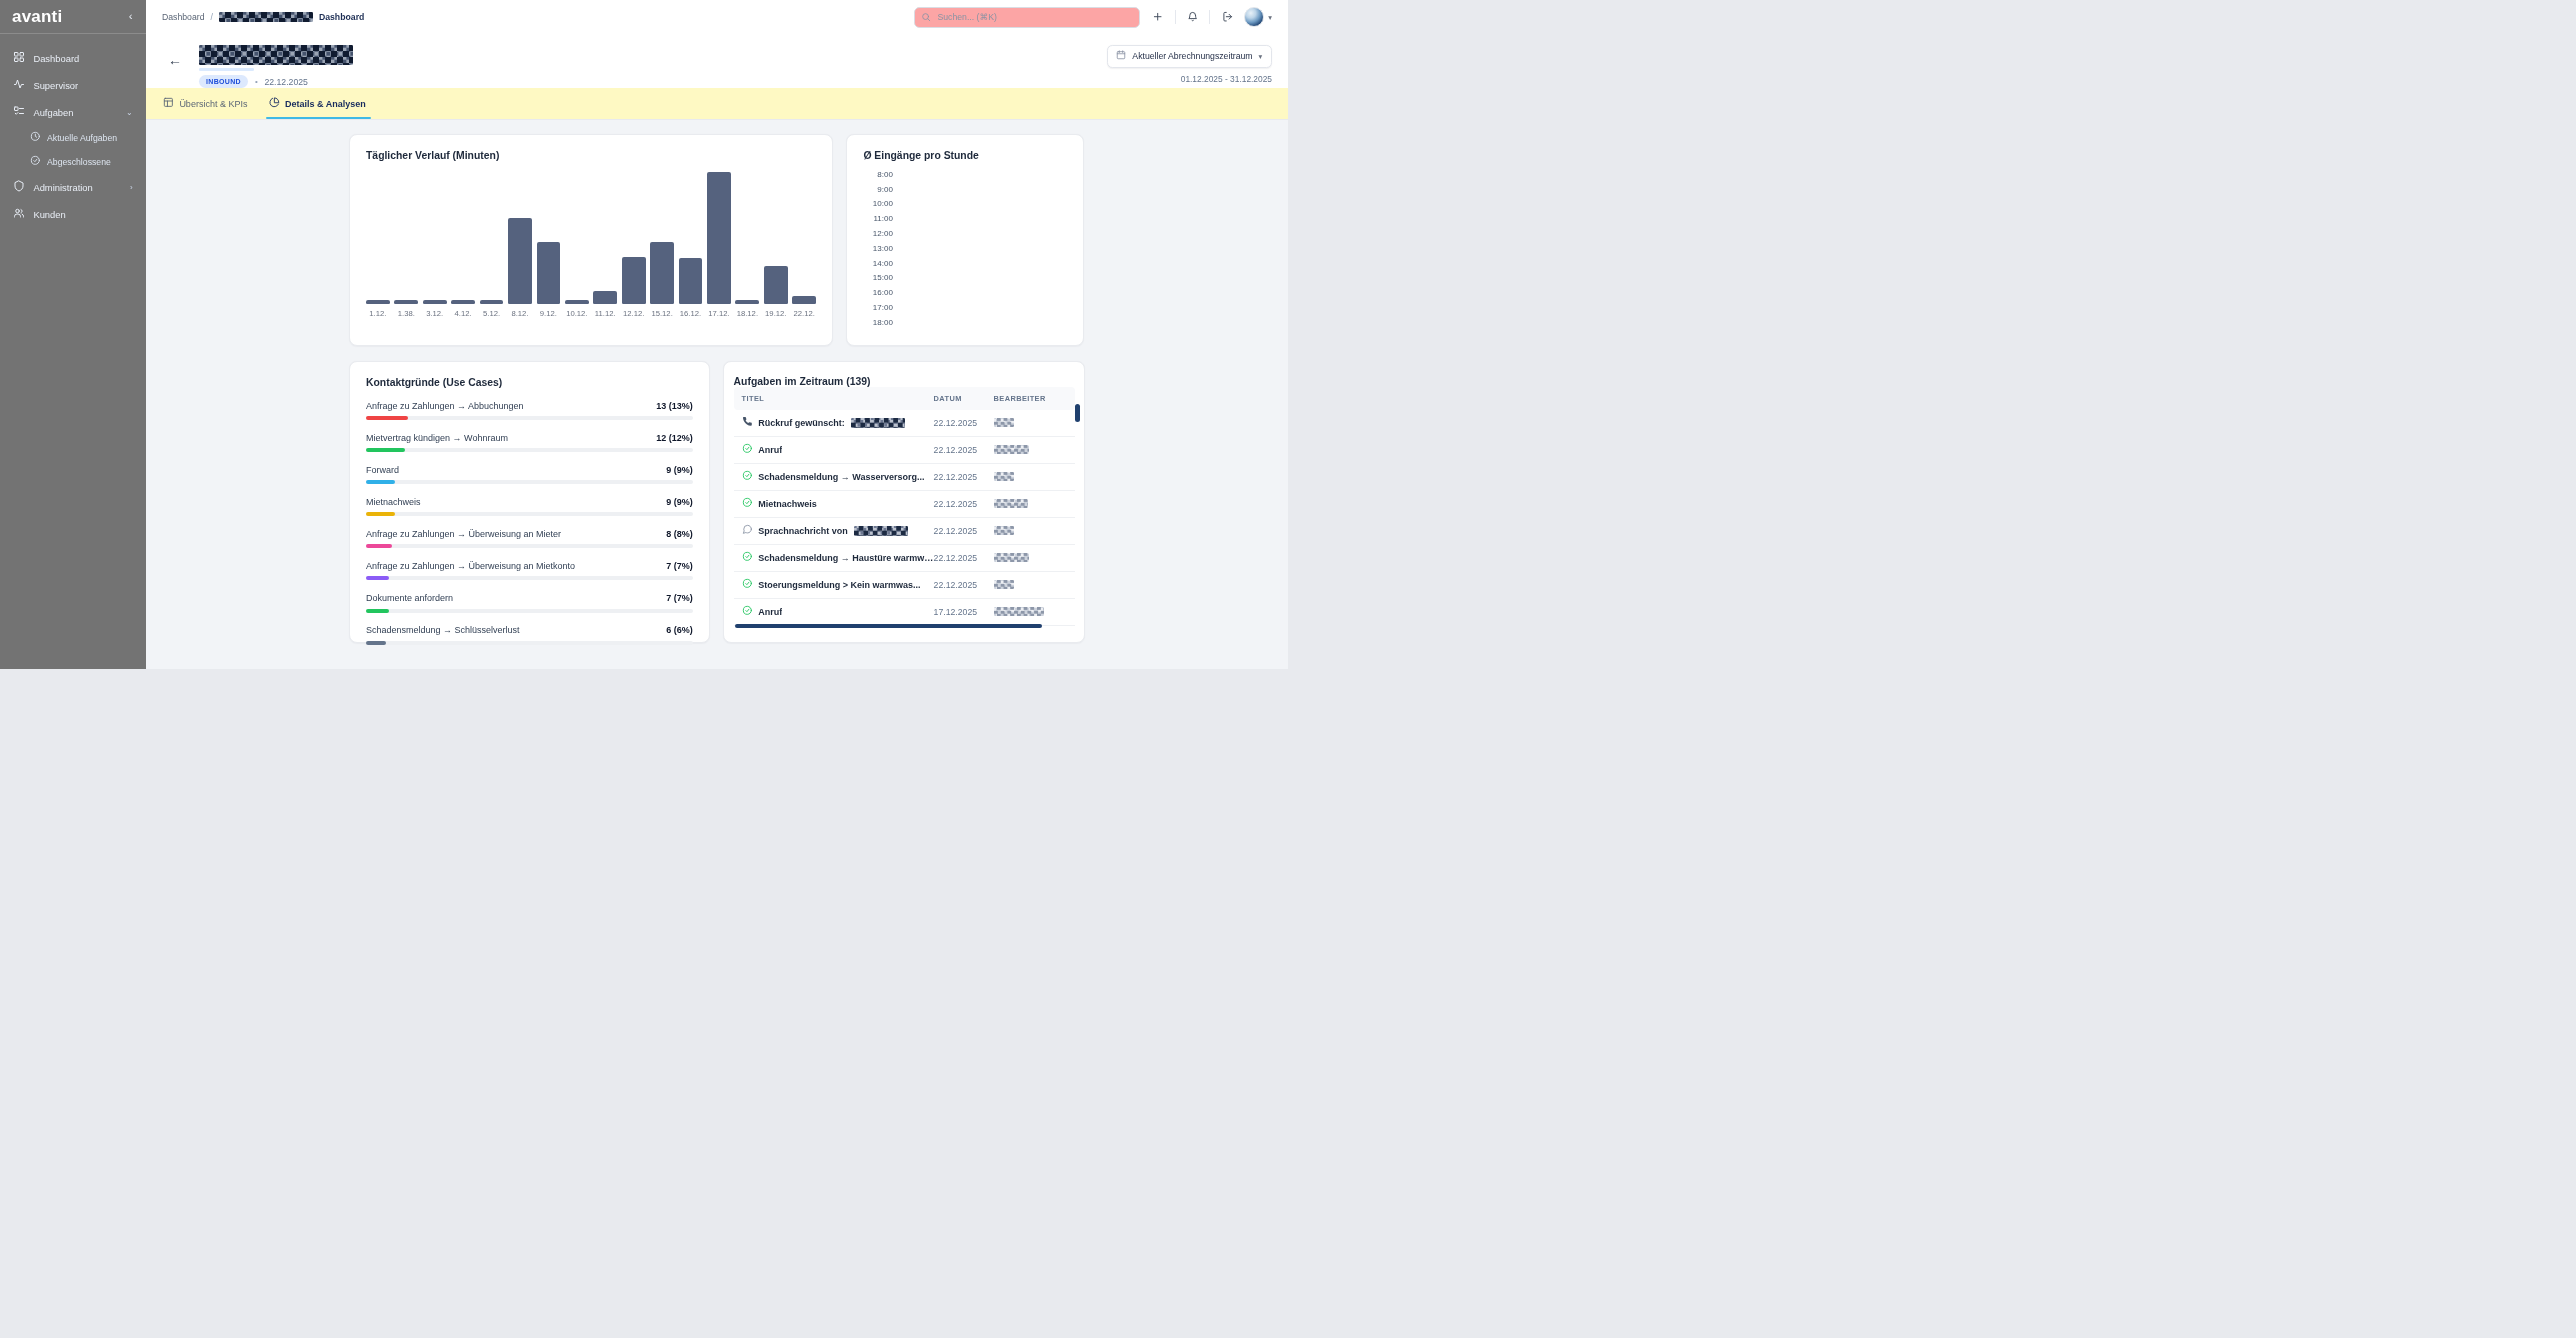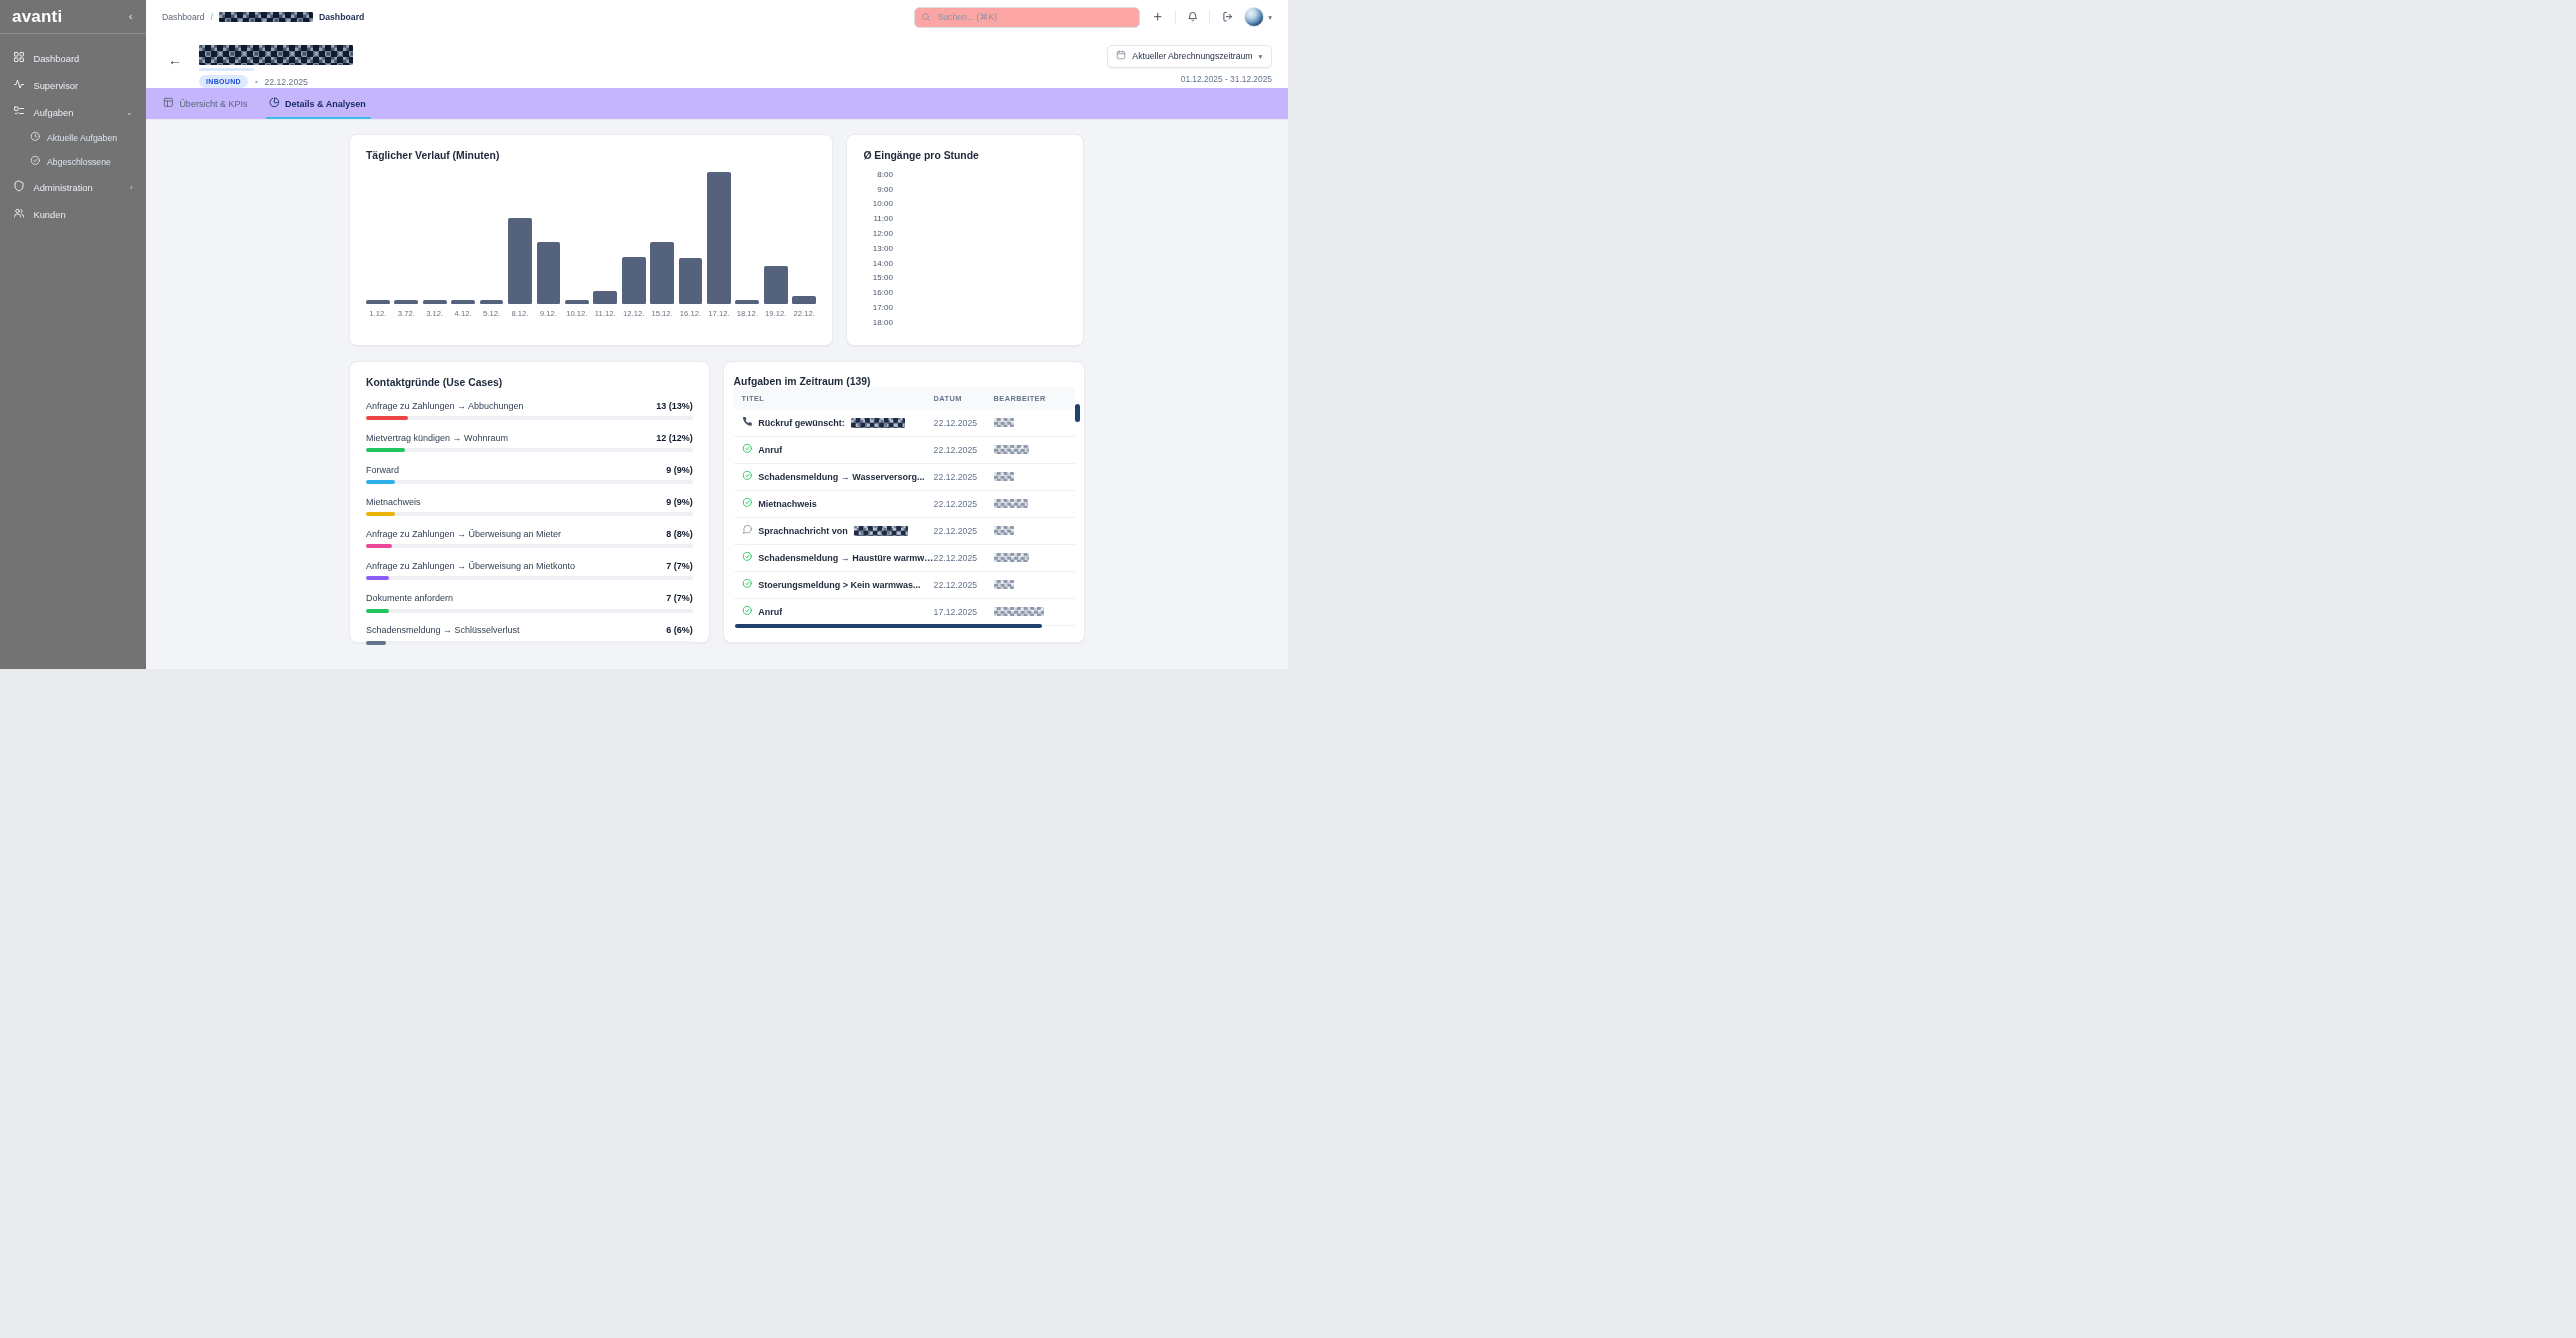--- a/index.html
+++ b/index.html
@@ -51,21 +51,21 @@
   .badge { background:#dde9fd; color:#1d4ed8; font-size:7px; font-weight:700; letter-spacing:0.3px; padding:2.7px 7.4px; border-radius:670px; }
   .badge-dot { color:#94a3b8; font-size:8px; }
   .badge-date { color:#64748b; font-size:8.7px; }
   .ph-right { display:flex; flex-direction:column; align-items:flex-end; gap:6px; }
   .period-btn { display:flex; align-items:center; gap:6px; height:23px; padding:0 8.7px; background:#fff; border:0.7px solid #e3e6ec; border-radius:5.4px; font-size:8.7px; color:#1f2a44; font-weight:500; box-shadow:0 0.7px 1.3px rgba(16,24,40,.06); cursor:pointer; font-family:inherit; }
   .period-btn svg { width:10px; height:10px; color:#8a93a3; }
   .period-btn .chev { color:#6b7280; font-size:7.4px; }
   .period-range { font-size:8.4px; color:#64748b; }
 
   
-  .tabs { background:#c4b5fd; display:flex; gap:19px; padding:4px 16px 0; border-bottom:0.7px solid #e8eaee; flex-shrink:0; }
+  .tabs { background:#fef9c3; display:flex; gap:19px; padding:4px 16px 0; border-bottom:0.7px solid #e8eaee; flex-shrink:0; }
   .tab { display:flex; align-items:center; gap:5.4px; padding:5.4px 1.3px 8.7px; font-size:9px; color:#5b6676; position:relative; background:none; border:none; cursor:pointer; font-family:inherit; }
   .tab svg { width:10.7px; height:10.7px; }
   .tab.active { color:#172b5e; font-weight:700; }
   .tab.active::after { content:""; position:absolute; left:-1.3px; right:-4px; bottom:-0.7px; height:2px; background:#3fb9e5; border-radius:1.3px; }
 
   
   .content { flex:1; overflow:hidden; padding-top:14.8px; }
   .wrap { width:736px; margin:0 auto; }
   .cards-row { display:flex; gap:13.4px; margin-bottom:14.8px; }
   .card { background:#fff; border:0.7px solid #e9ebef; border-radius:8px; box-shadow:0 0.7px 1.3px rgba(16,24,40,.04); }
@@ -317,21 +317,21 @@
             <div class="vcol">
                   <div class="vbar-area">
                     <div class="vbar" style="height: 3%;"></div>
                   </div>
                   <div class="vlabel">1.12.</div>
                 </div>
                 <div class="vcol">
                   <div class="vbar-area">
                     <div class="vbar" style="height: 3%;"></div>
                   </div>
-                  <div class="vlabel">3.72.</div>
+                  <div class="vlabel">1.38.</div>
                 </div>
                 <div class="vcol">
                   <div class="vbar-area">
                     <div class="vbar" style="height: 3%;"></div>
                   </div>
                   <div class="vlabel">3.12.</div>
                 </div>
                 <div class="vcol">
                   <div class="vbar-area">
                     <div class="vbar" style="height: 3%;"></div>

